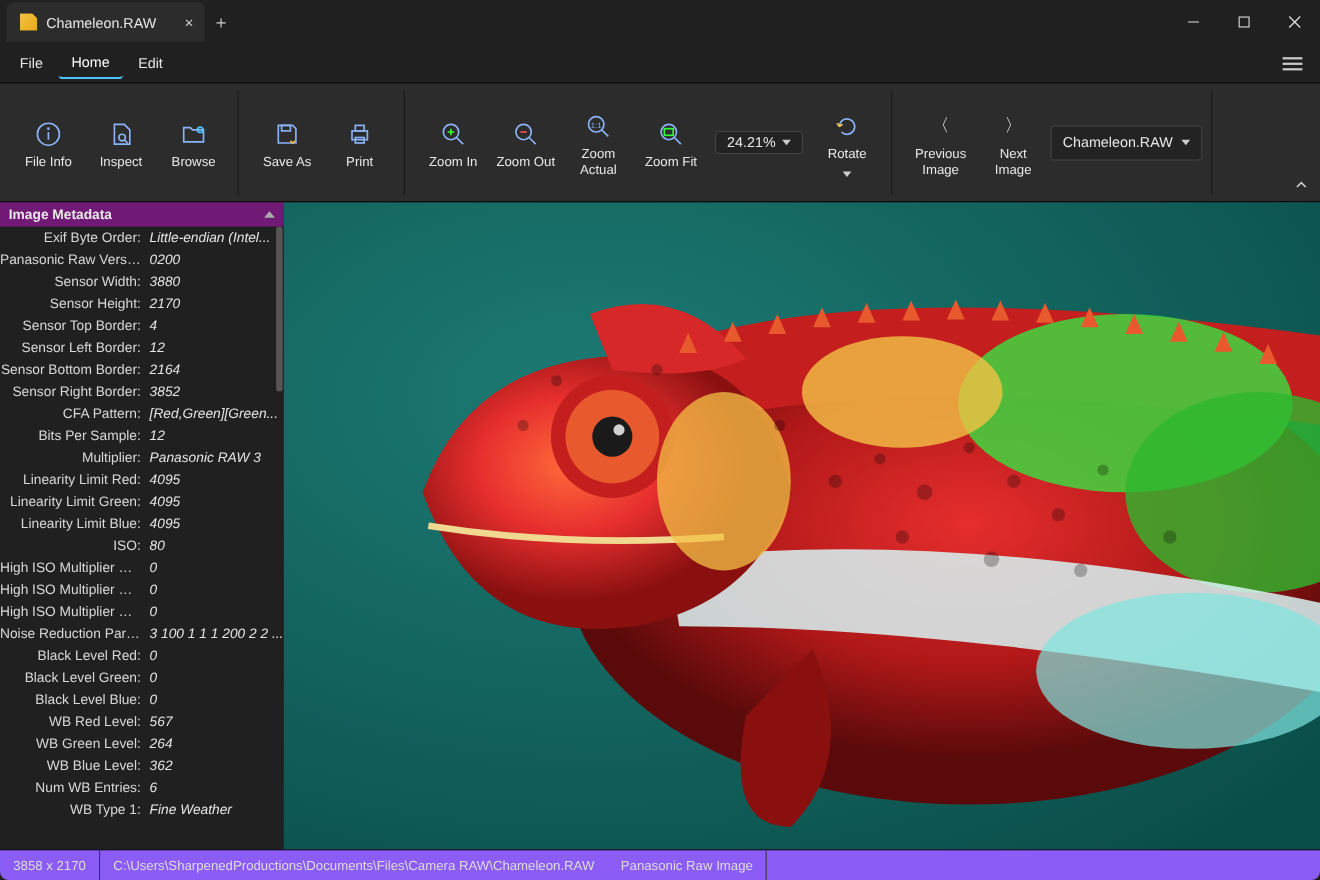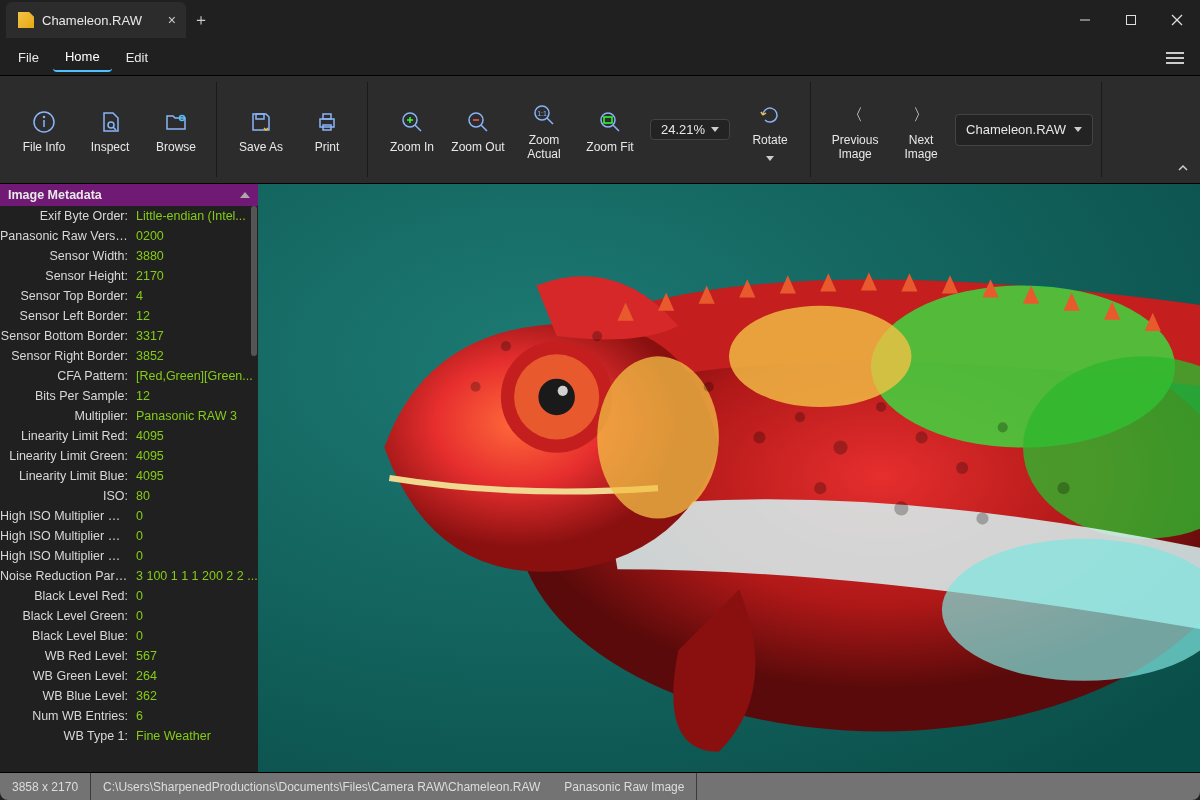--- a/index.html
+++ b/index.html
@@ -105,33 +105,33 @@
   }
   .sidebar-header {
     background:#701a75; padding:4px 8px;
     font-weight:600; color:#e8e8e8;
     display:flex; align-items:center; justify-content:space-between;
   }
   .sidebar-header .tri { width:0;height:0;border-left:5px solid transparent;border-right:5px solid transparent;border-bottom:6px solid #aaa; }
   .meta-list { flex:1; overflow:hidden; position:relative; }
   .meta-row { display:flex; height:20px; align-items:center; }
   .meta-key { width:132px; text-align:right; padding-right:4px; color:#d8d8d8; white-space:nowrap; overflow:hidden; text-overflow:ellipsis; }
-  .meta-val { flex:1; padding-left:4px; color:#84cc16; white-space:nowrap; overflow:hidden; text-overflow:ellipsis; text-align:left; }
+  .meta-val { flex:1; padding-left:4px; color:#e5e5e5; white-space:nowrap; overflow:hidden; text-overflow:ellipsis; text-align:left;font-style:italic; }
   .scroll-stub {
     position:absolute; right:1px; top:0; width:6px; height:150px;
     background:#555; border-radius:3px;
   }
   .viewer {
     flex:1; background:#0f5a56;
     position:relative; overflow:hidden;
   }
   .viewer svg { width:100%; height:100%; display:block; }
   
   .statusbar {
-    height:28px; background:#737373;
+    height:28px; background:#8b5cf6;
     display:flex; align-items:center;
     font-size:12px; color:#ddd;
     border-top:1px solid #000;
   }
   .statusbar .cell { padding:0 12px; border-right:1px solid #3a3a3a; height:100%; display:flex; align-items:center; }
   .chev { font-size:16px; }
 </style>
 </head>
 <body>
 
@@ -336,21 +336,21 @@
         <div class="meta-row">
           <div class="meta-key">Sensor Top Border:</div>
           <div class="meta-val">4</div>
         </div>
         <div class="meta-row">
           <div class="meta-key">Sensor Left Border:</div>
           <div class="meta-val">12</div>
         </div>
         <div class="meta-row">
           <div class="meta-key">Sensor Bottom Border:</div>
-          <div class="meta-val">3317</div>
+          <div class="meta-val">2164</div>
         </div>
         <div class="meta-row">
           <div class="meta-key">Sensor Right Border:</div>
           <div class="meta-val">3852</div>
         </div>
         <div class="meta-row">
           <div class="meta-key">CFA Pattern:</div>
           <div class="meta-val">[Red,Green][Green...</div>
         </div>
         <div class="meta-row">

